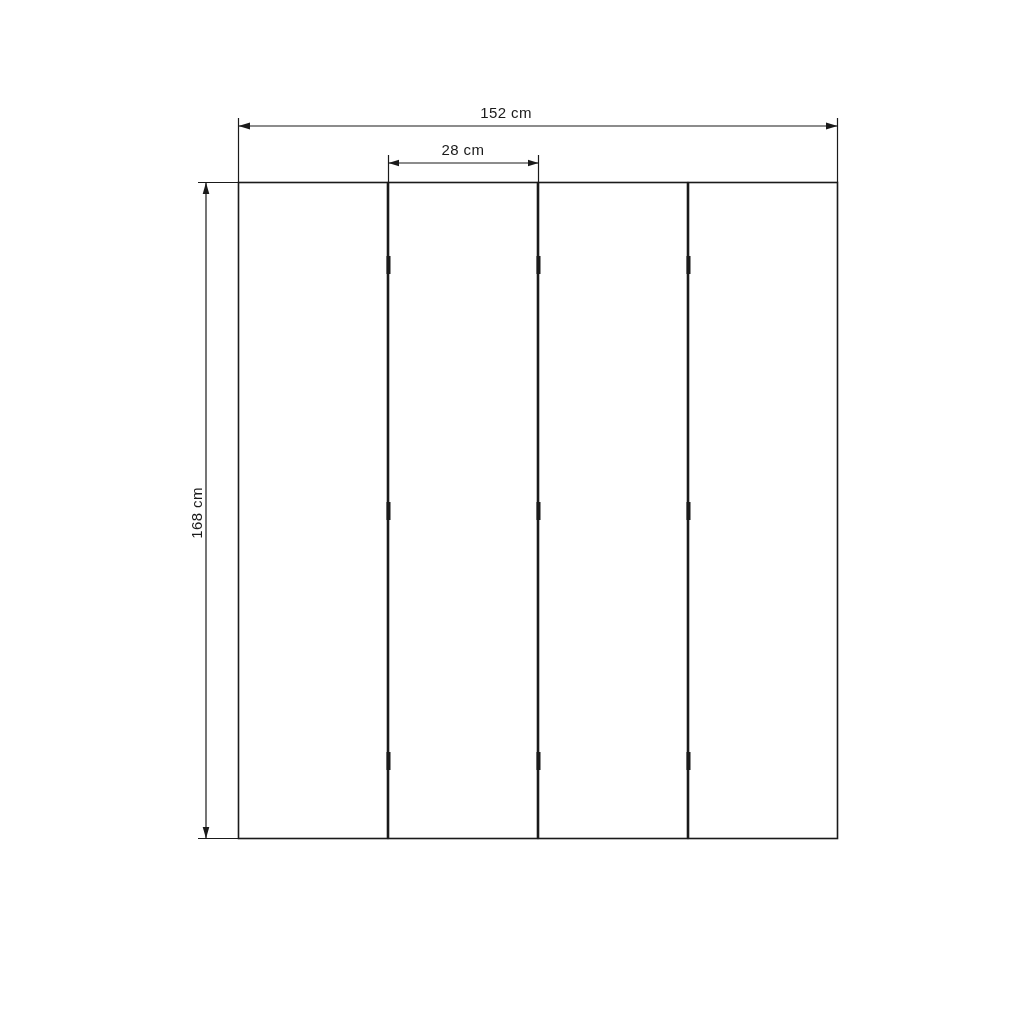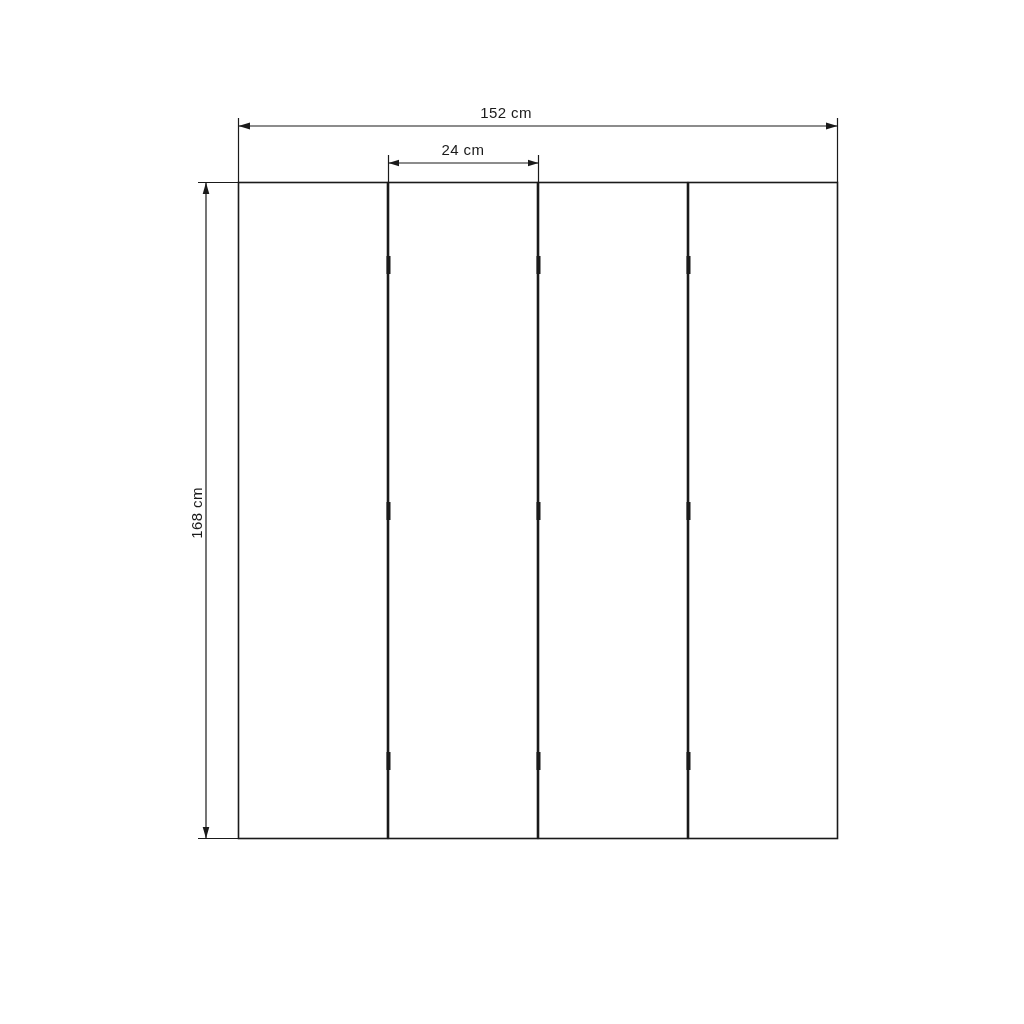--- a/index.html
+++ b/index.html
@@ -99,17 +99,17 @@
       <line x1="238.5" y1="838.5" x2="198" y2="838.5"></line>
       <line x1="206" y1="182.5" x2="206" y2="838.5"></line>
       <polygon points="206,182.5 202.7,194 209.3,194" fill="#1a1a1a" stroke="none"></polygon>
       <polygon points="206,838.5 202.7,827 209.3,827" fill="#1a1a1a" stroke="none"></polygon>
     </g>
   </svg>
 
   
   <div class="dim-label" id="label-width-total">152 cm</div>
 
-  <div class="dim-label" id="label-width-panel">24 cm</div>
+  <div class="dim-label" id="label-width-panel">28 cm</div>
 
   <div class="dim-label" id="label-height">168 cm</div>
 
 </div>
 
 </body></html>

